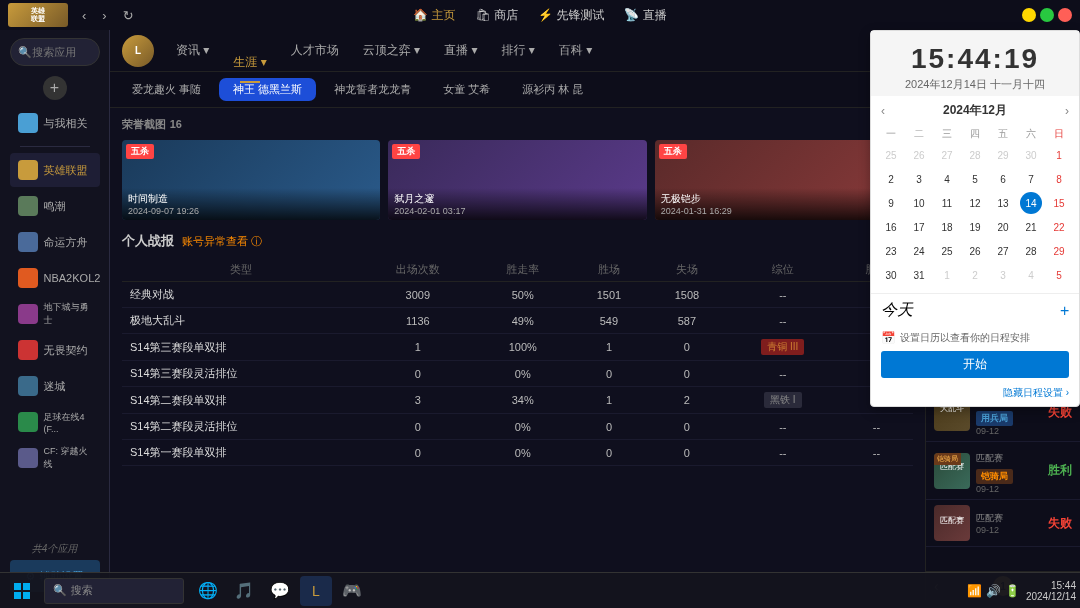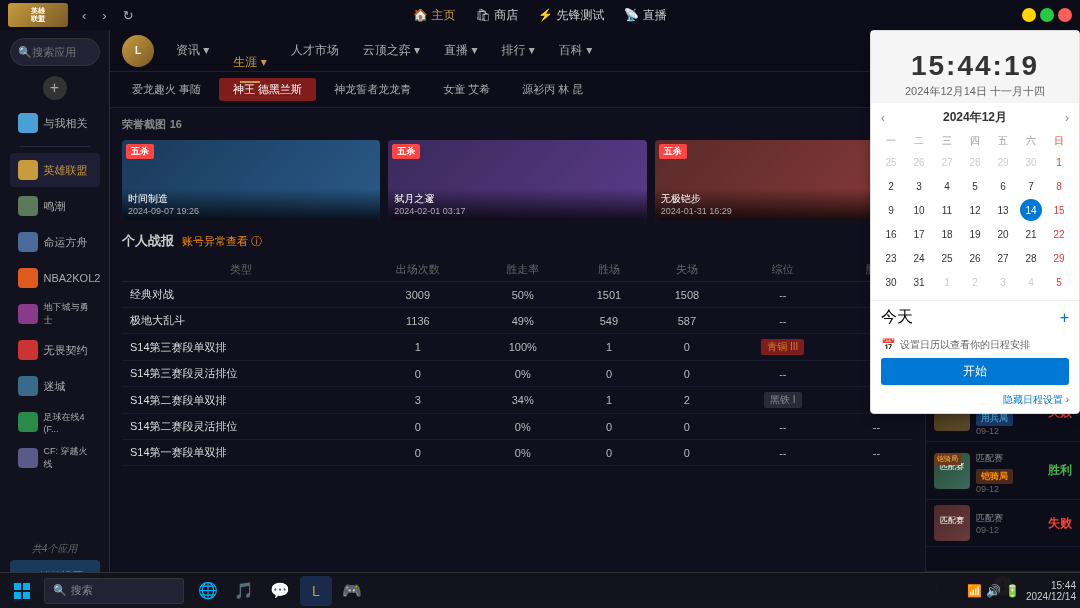--- a/index.html
+++ b/index.html
@@ -130,21 +130,21 @@
 
     
     .tab-bar {
       height: 36px; background: #0d0d1a; display: flex; align-items: center;
       padding: 0 8px; gap: 4px; border-bottom: 1px solid #222; overflow-x: auto;
     }
     .tab-item {
       padding: 4px 14px; border-radius: 3px; color: #aaa; font-size: 11px;
       cursor: pointer; white-space: nowrap; flex-shrink: 0;
     }
-    .tab-item.active { background: #7f1d1d; color: #fff; }
+    .tab-item.active { background: #1d4ed8; color: #fff; border-radius: 7px; }
 
     
     .content-body {
       display: flex;
       flex: 1;
       overflow: hidden;
     }
 
     
     .center-panel {
@@ -273,21 +273,21 @@
       background: #fff;
       border: 1px solid #ddd;
       border-radius: 4px;
       z-index: 200;
       box-shadow: 0 4px 12px rgba(0,0,0,0.3);
     }
     .clock-time {
       background: #f5f5f5; padding: 12px 16px 4px;
       text-align: center;
     }
-    .clock-digits { font-size: 28px; font-weight: bold; color: #333; letter-spacing: 2px; margin-top: 7px; }
+    .clock-digits { font-size: 28px; font-weight: bold; color: #333; letter-spacing: 2px; }
     .clock-date { font-size: 11px; color: #666; margin-top: 2px; }
     .calendar-header {
       display: flex; justify-content: space-between; align-items: center;
       padding: 6px 10px; background: #fff;
     }
     .cal-month { font-size: 12px; color: #333; font-weight: bold; }
     .cal-nav { color: #888; cursor: pointer; font-size: 12px; }
     .calendar-grid { padding: 0 6px 6px; }
     .cal-weekdays {
       display: grid; grid-template-columns: repeat(7, 1fr);
@@ -302,21 +302,21 @@
       font-size: 10px; color: #333; padding: 3px 2px; cursor: pointer;
       border-radius: 50%; width: 22px; height: 22px;
       display: flex; align-items: center; justify-content: center;
       margin: 1px auto;
     }
     .cal-day.today { background: #0078d4; color: #fff; }
     .cal-day.other-month { color: #ccc; }
     .cal-day.sunday { color: #e53935; }
     .today-section {
       padding: 6px 10px; border-top: 1px solid #eee;
-      display: flex; align-items: center; justify-content: space-between;
+      display: flex; align-items: center; justify-content: space-between; font-style: italic;
     }
     .today-plus { color: #0078d4; cursor: pointer; font-size: 16px; }
     .schedule-info {
       padding: 4px 10px 6px; font-size: 10px; color: #666;
       display: flex; align-items: center; gap: 4px;
     }
     .schedule-icon { color: #0078d4; font-size: 12px; }
     .open-btn {
       margin: 0 10px 8px; background: #0078d4; color: #fff;
       border: none; border-radius: 3px; width: calc(100% - 20px);

